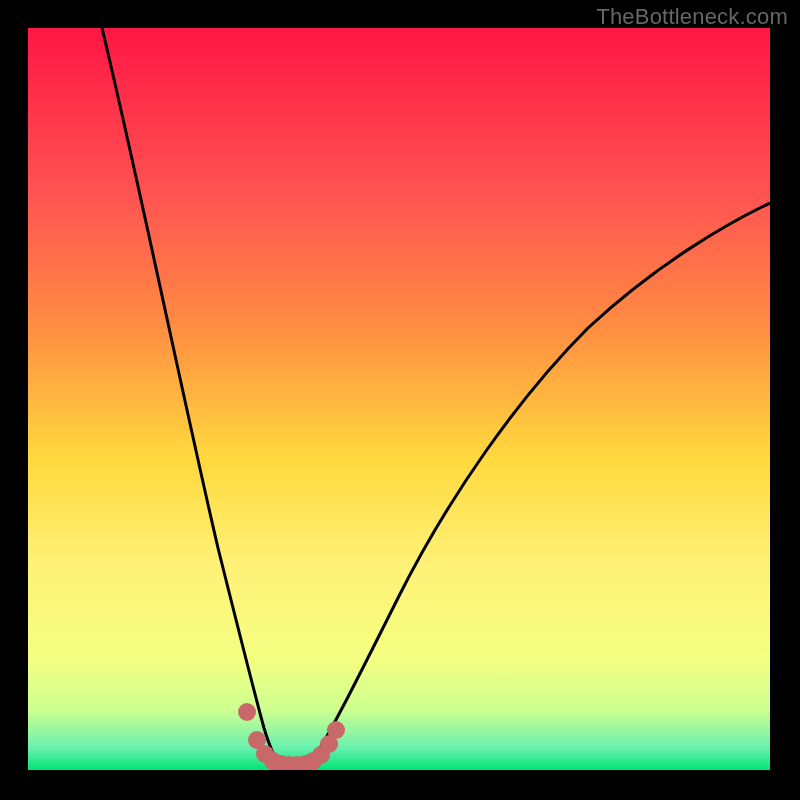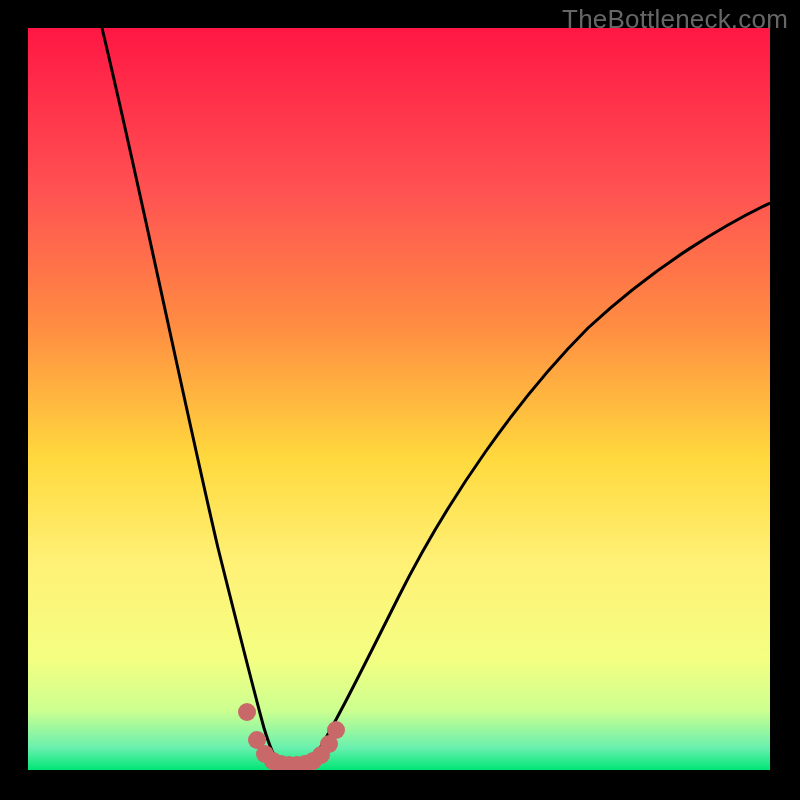--- a/index.html
+++ b/index.html
@@ -25,21 +25,21 @@
     left: 28px;
     width: 742px;
     height: 742px;
     overflow: hidden;
   }
   .watermark {
     position: absolute;
     top: 4px;
     right: 12px;
     color: #666;
-    font-size: 26px;
+    font-size: 22px;
     font-weight: 500;
     letter-spacing: 0.2px;
   }
   svg {
     display: block;
   }
 </style>
 </head>
 <body>
 

